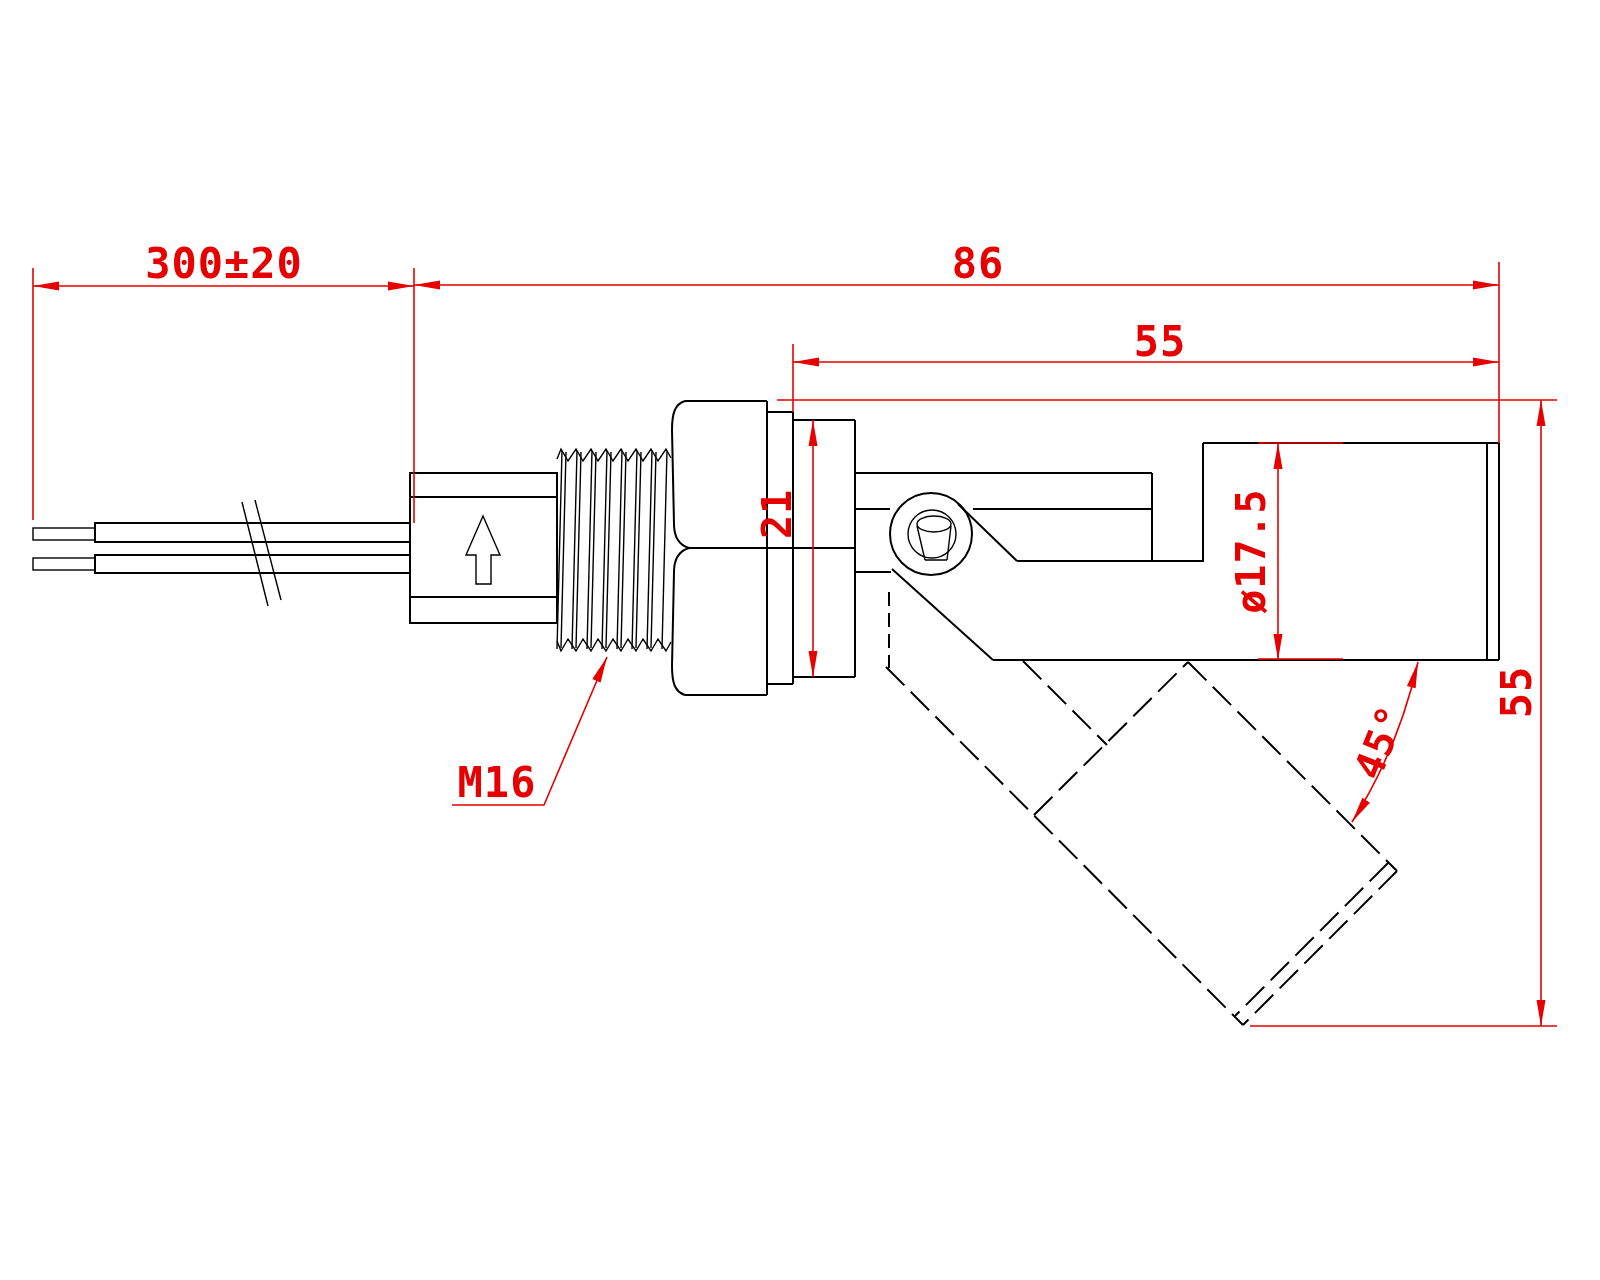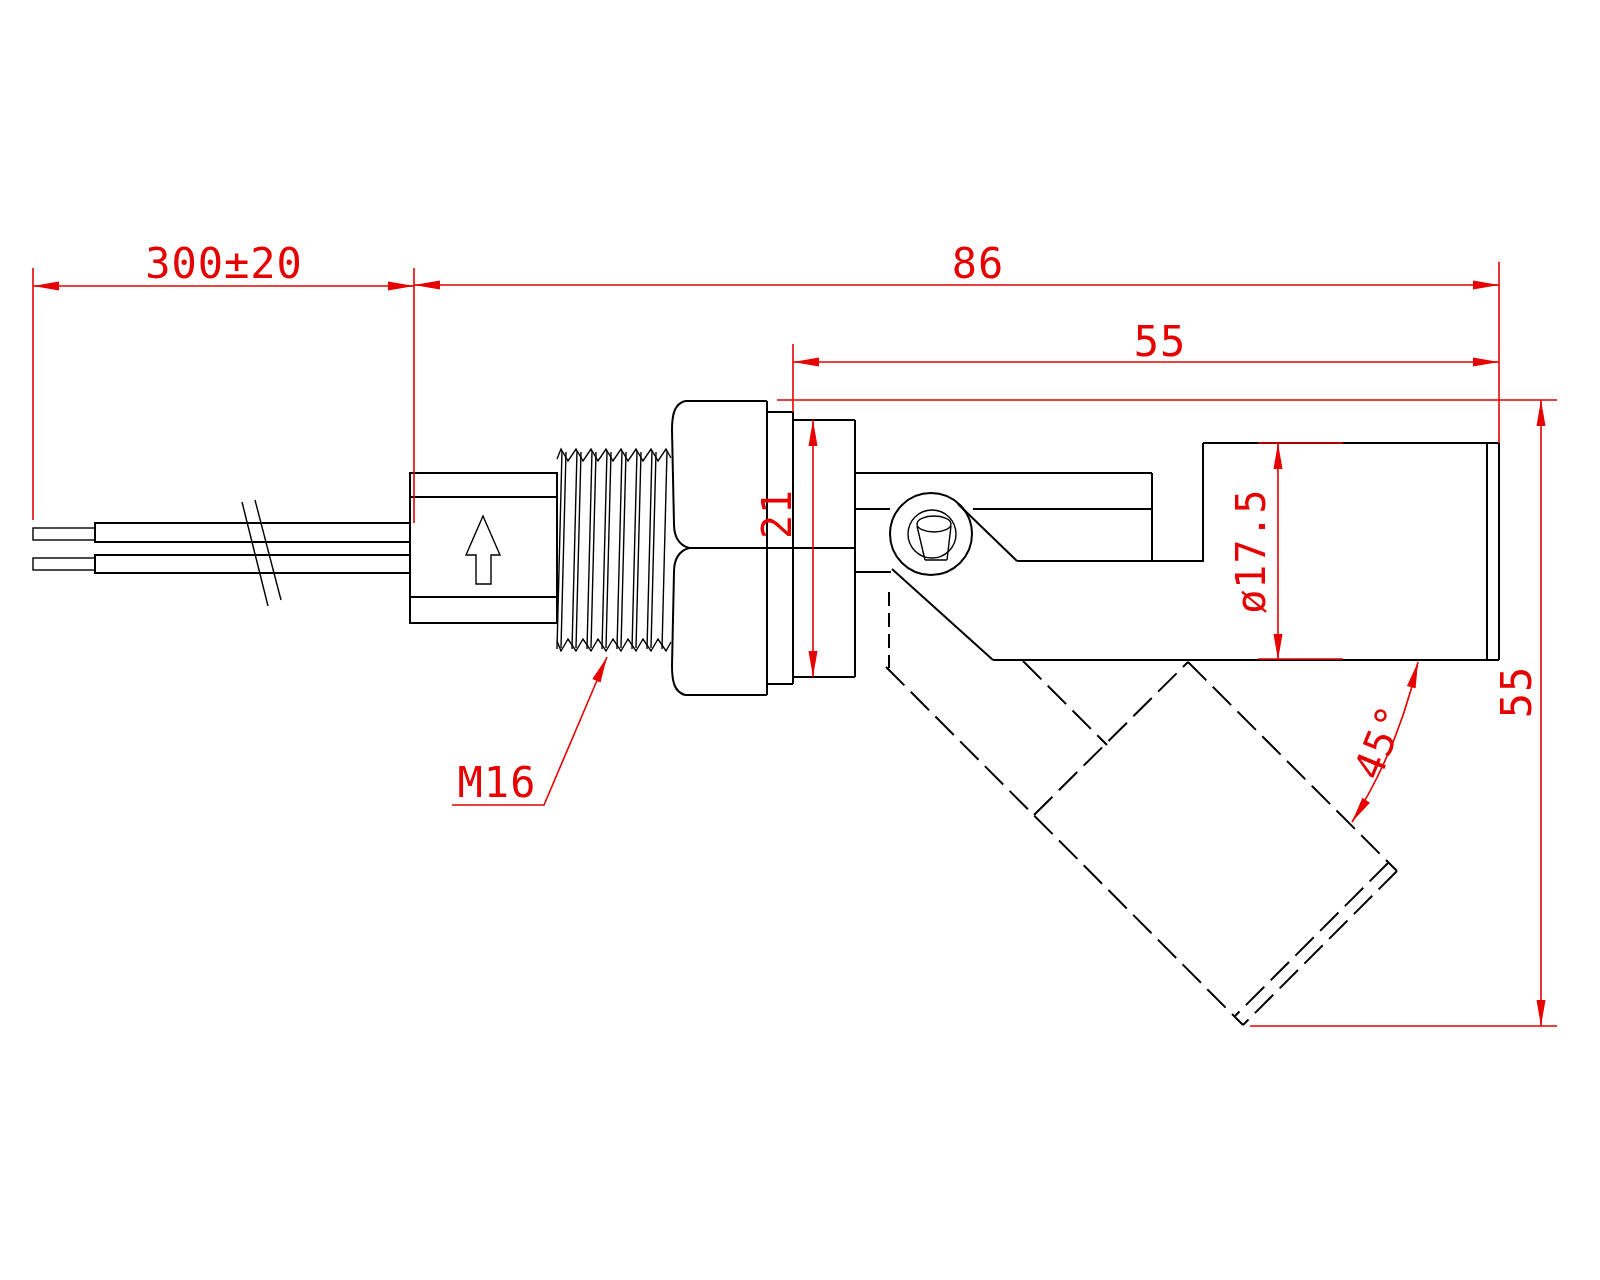--- a/index.html
+++ b/index.html
@@ -1,16 +1,16 @@
 <!DOCTYPE html>
 <html><head>
 <meta charset="utf-8">
 <style>
   html,body{margin:0;padding:0;background:#ffffff;}
-  .sheet{position:relative;width:1600px;height:1280px;background:#ffffff;overflow:hidden;}
+  .sheet{position:relative;width:1600px;height:1280px;background:#ffffff;overflow:hidden;font-weight:bold;}
   svg{display:block;}
   .blk{stroke:#000000;stroke-width:2;fill:none;}
   .blk-thin{stroke:#000000;stroke-width:1.4;fill:none;}
   .dash{stroke:#000000;stroke-width:2;fill:none;stroke-dasharray:26 9;}
   .dash-sm{stroke:#000000;stroke-width:2;fill:none;stroke-dasharray:14 7;}
   .red{stroke:#e60000;stroke-width:1.6;fill:none;}
   .redfill{fill:#e60000;stroke:none;}
   .dimtxt{fill:#e60000;stroke:none;font-family:"DejaVu Sans Mono",monospace;font-size:42px;letter-spacing:1px;}
   .dimtxt-sm{fill:#e60000;stroke:none;font-family:"DejaVu Sans Mono",monospace;font-size:40px;letter-spacing:1px;}
 </style>

